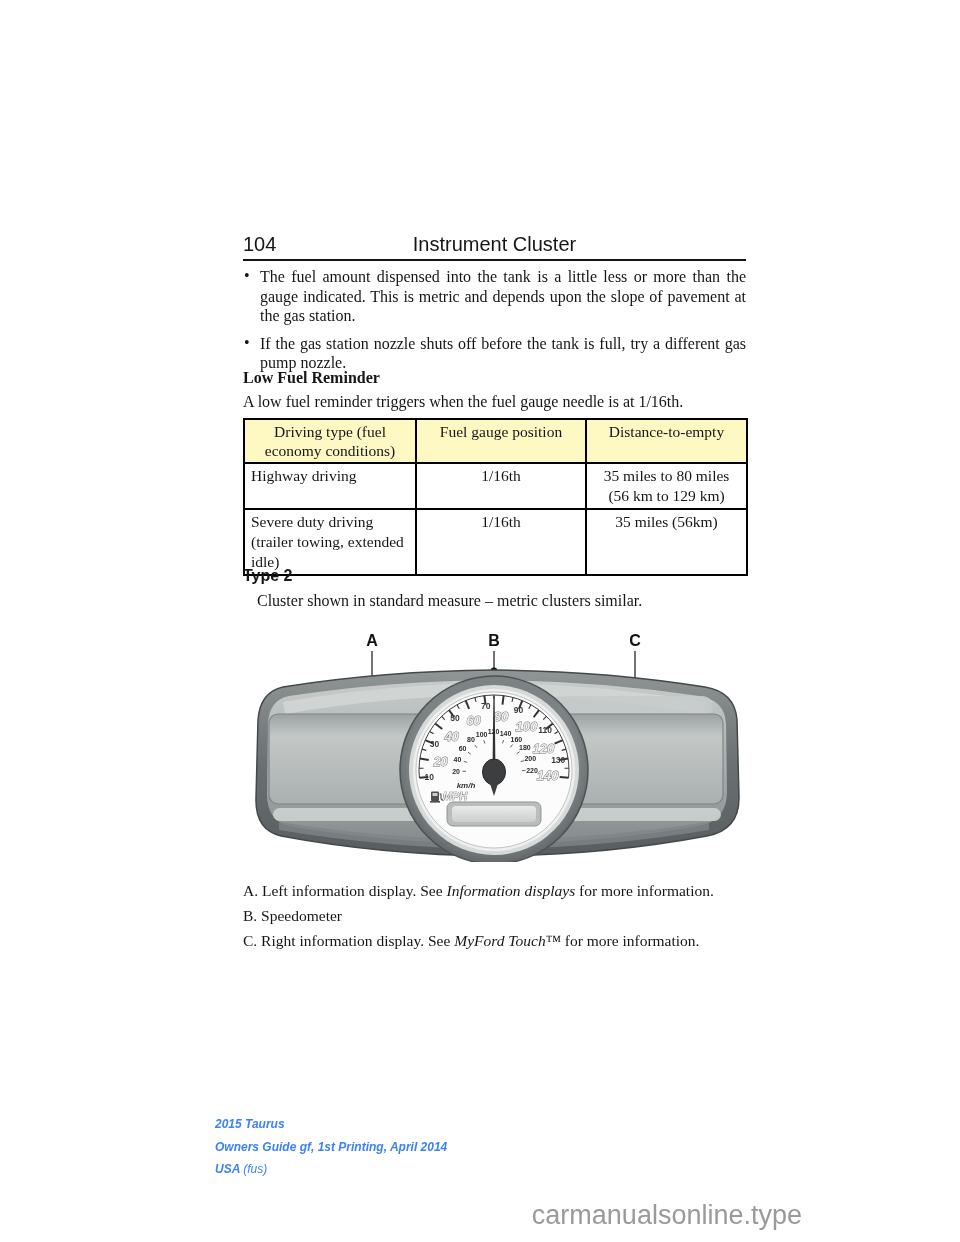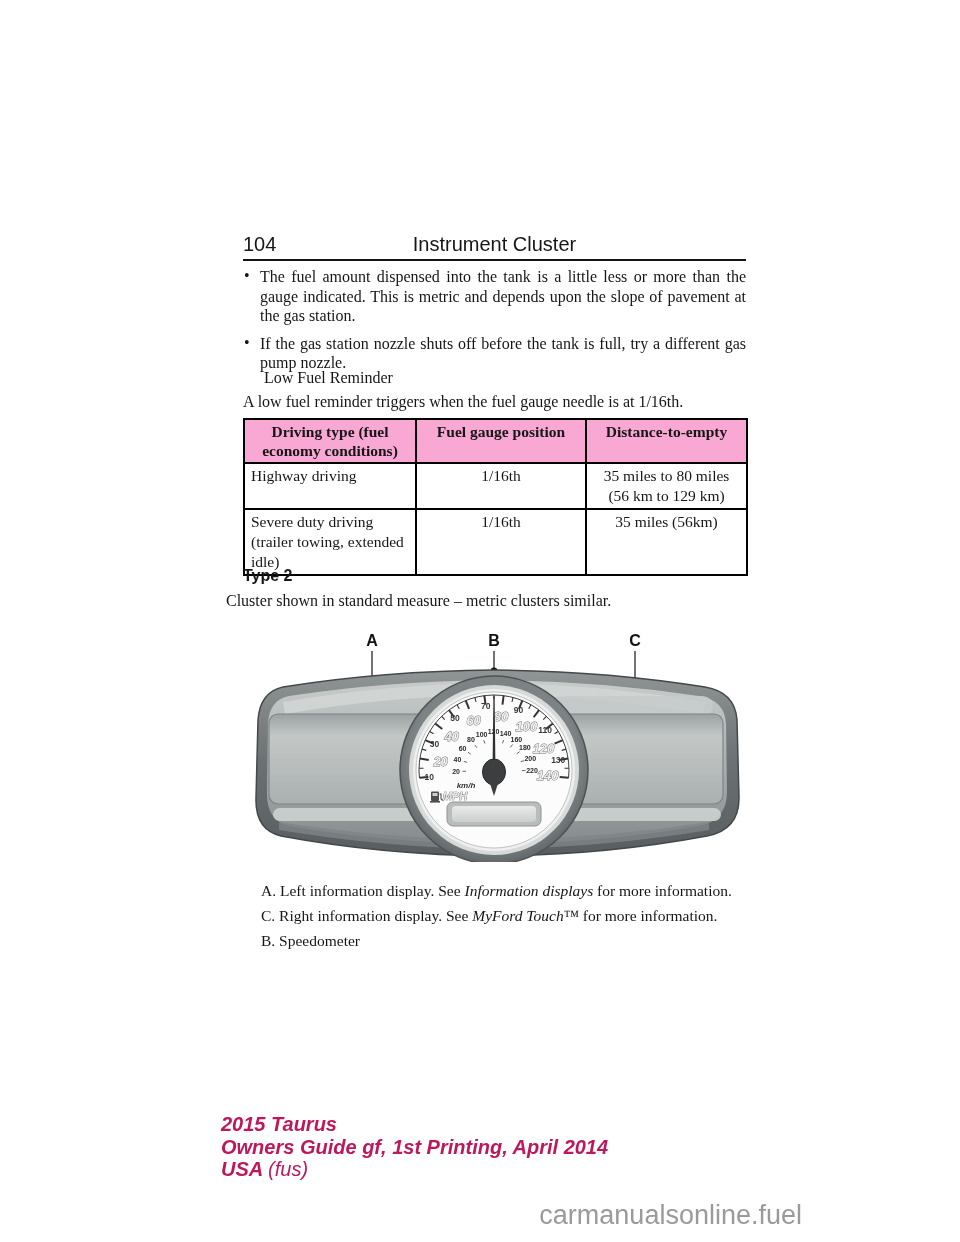--- a/index.html
+++ b/index.html
@@ -10,56 +10,56 @@
   .header{position:absolute;left:243px;top:233px;width:503px;height:26px;border-bottom:2px solid #151515;}
   .page-num{position:absolute;left:0;top:0;font-family:"Liberation Sans",sans-serif;font-size:20px;}
   .header-title{position:absolute;left:0;right:0;top:0;text-align:center;
                 font-family:"Liberation Sans",sans-serif;font-size:20px;font-weight:normal;}
 
   
   .bullets{position:absolute;left:243px;top:267px;width:503px;}
   .bullet{position:relative;padding-left:17px;margin:0 0 8px 0;font-size:16px;line-height:19.5px;text-align:justify;}
   .bullet .dot{position:absolute;left:1px;top:-1px;}
 
-  .lowfuel-heading{position:absolute;left:243px;top:369px;font-size:16px;font-weight:normal;margin-left:21px;}
+  .lowfuel-heading{position:absolute;left:243px;top:369px;font-size:16px;font-weight:bold;}
   .lowfuel-intro{position:absolute;left:243px;top:393px;width:503px;font-size:16px;}
 
   
   .fuel-table{position:absolute;left:243px;top:418px;width:503px;border-collapse:collapse;
               font-size:15.5px;table-layout:fixed;}
   .fuel-table th,.fuel-table td{border:2px solid #000;vertical-align:top;line-height:19px;}
-  .fuel-table th{background:#f9a8d4;font-weight:bold;text-align:center;padding:2px 8px;}
+  .fuel-table th{background:#fef9c3;font-weight:normal;text-align:center;padding:2px 8px;}
   .fuel-table td{text-align:center;padding:2px 6px;line-height:20px;}
   .fuel-table td.c1{text-align:left;padding-left:6px;}
   .fuel-table tr.r2 td{height:58px;}
 
   .type2-heading{position:absolute;left:243px;top:567px;font-family:"Liberation Sans",sans-serif;
                  font-size:16px;font-weight:bold;}
-  .type2-caption{position:absolute;left:226px;top:592px;width:503px;font-size:16px;}
+  .type2-caption{position:absolute;left:257px;top:592px;width:503px;font-size:16px;}
 
   
   #cluster-svg{position:absolute;left:253px;top:630px;}
   .callout-text{font-family:"Liberation Sans",sans-serif;font-size:16px;font-weight:bold;fill:#111;}
   #cluster-svg .mph-big{font-family:"Liberation Sans",sans-serif;font-size:13px;font-style:italic;
        font-weight:bold;fill:#ededed;stroke:#6e6e6e;stroke-width:.85px;paint-order:stroke;}
   #cluster-svg .mph-small{font-family:"Liberation Sans",sans-serif;font-size:8.5px;font-weight:bold;fill:#3a3a3a;}
   #cluster-svg .kmh-num{font-family:"Liberation Sans",sans-serif;font-size:7px;font-weight:bold;fill:#2a2a2a;}
   #cluster-svg .unit-kmh{font-family:"Liberation Sans",sans-serif;font-size:8px;font-style:italic;
        font-weight:bold;fill:#333;}
   #cluster-svg .unit-mph{font-family:"Liberation Sans",sans-serif;font-size:11px;font-style:italic;
        font-weight:bold;fill:#e8e8e8;stroke:#666;stroke-width:.7px;paint-order:stroke;}
 
   
-  .legend{position:absolute;left:261px;top:881px;width:512px;font-size:15.5px;line-height:19px;}
+  .legend{position:absolute;left:243px;top:881px;width:512px;font-size:15.5px;line-height:19px;}
   .legend p{margin:0 0 6px 0;}
   .legend .it{font-style:italic;}
 
   
-  .footer{position:absolute;left:221px;top:1113px;font-family:"Liberation Sans",sans-serif;
-          font-size:20px;font-weight:bold;font-style:italic;color:#be185d;line-height:22.5px;}
+  .footer{position:absolute;left:215px;top:1113px;font-family:"Liberation Sans",sans-serif;
+          font-size:12px;font-weight:bold;font-style:italic;color:#3b82f6;line-height:22.5px;}
   .footer .nb{font-weight:normal;}
 
   .watermark{position:absolute;right:50px;top:1200px;font-family:"Liberation Sans",sans-serif;
              font-size:27px;color:#9a9a9a;}
 </style>
 </head>
 <body>
 
 <div class="page">
 
@@ -267,25 +267,25 @@
       <g>
         <polygon points="239.4,150 240.4,66 241.6,66 242.6,150" fill="#2e3031"></polygon>
         <ellipse cx="241" cy="142" rx="11.5" ry="13" fill="#3c3e3f" stroke="#26282a" stroke-width="1"></ellipse>
         <path d="M 236.5 152 L 241 166 L 245.5 152 Z" fill="#3c3e3f"></path>
       </g>
     </g>
   </svg>
 
   <div class="legend">
     <p><span>A. Left information display. See </span><span class="it">Information displays</span><span> for more information.</span></p>
+    <p>B. Speedometer</p>
     <p><span>C. Right information display. See </span><span class="it">MyFord Touch</span><span>™</span><span> for more information.</span></p>
-    <p>B. Speedometer</p>
   </div>
 
   <div class="footer">
     <div>2015 Taurus</div>
     <div>Owners Guide gf, 1st Printing, April 2014</div>
     <div><span>USA</span> <span class="nb">(fus)</span></div>
   </div>
 
-  <div class="watermark">carmanualsonline.fuel</div>
+  <div class="watermark">carmanualsonline.type</div>
 
 </div>
 
 </body></html>

